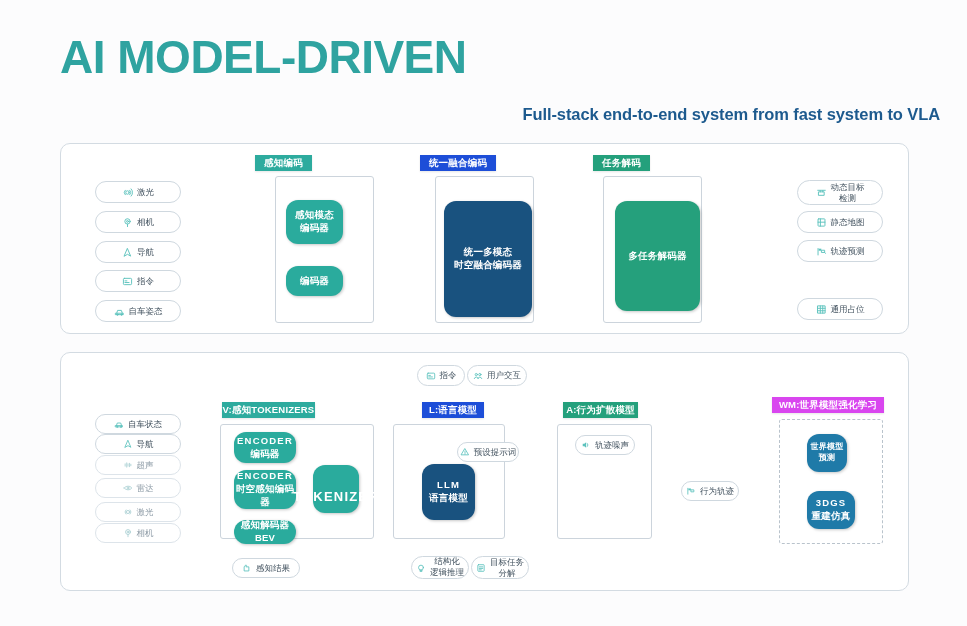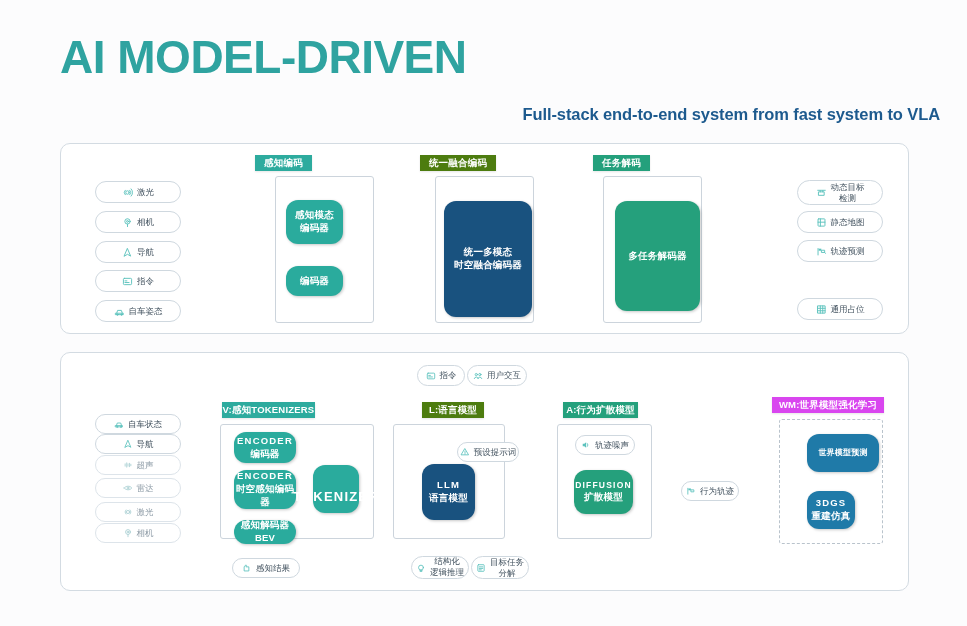--- a/index.html
+++ b/index.html
@@ -42,21 +42,21 @@
   
   .badge{
     position:absolute;border-radius:0;color:#fff;
     font-size:9.5px;font-weight:bold;
     display:flex;align-items:center;justify-content:center;
     white-space:nowrap;letter-spacing:0.2px;
     box-shadow:0 1px 2px rgba(0,0,0,.10);
   }
   .badge.teal{background:#2dab9e;}
   .badge.green{background:#24a07c;}
-  .badge.blue{background:#4d7c0f;}
+  .badge.blue{background:#1d4ed8;}
 
   
   .box{
     position:absolute;border-radius:12px;color:#fff;
     display:flex;align-items:center;justify-content:center;
     text-align:center;font-size:9.5px;font-weight:bold;line-height:1.35;
     box-shadow:1px 1px 3px rgba(0,0,0,.22);
     letter-spacing:0.2px;
   }
   .box.teal{background:#2aab9d;}
@@ -506,40 +506,34 @@
     <span>
         <svg width="10" height="10" viewBox="0 0 14 14">
           <g class="ico">
             <path class="fillp" d="M2.4 5.4h2.2l2.6-2.2v7.6L4.6 8.6H2.4z"></path>
             <path d="M9 5a3 3 0 010 4"></path>
           </g>
         </svg>
       </span>
     <span class="txt">轨迹噪声</span>
   </div>
-  <div class="box green" style="left:574px;top:470px;width:59px;height:44px;">
-    <span>
-      <span class="en" style="font-size:8.5px;">DIFFUSION</span>
-      <span class="ln">扩散模型</span>
-    </span>
-  </div>
   <div class="pill" style="left:681px;top:481px;width:58px;height:20px;">
     <span>
         <svg width="10" height="10" viewBox="0 0 14 14">
           <g class="ico">
             <path d="M2.6 11.4V3.2"></path>
             <path class="fillp" d="M3.4 3.4h3.4v2.6H3.4z"></path>
             <path d="M7.4 5.4h3.6v2.8H7.4z"></path>
           </g>
         </svg>
       </span>
     <span class="txt">行为轨迹</span>
   </div>
 
-  <div class="box bluelight" style="left:807px;top:434px;width:72px;height:38px;">
+  <div class="box bluelight" style="left:807px;top:434px;width:40px;height:38px;">
     <span>
         <span class="ln" style="font-size:8px;">世界模型预测</span>
       </span>
   </div>
   <div class="box bluelight" style="left:807px;top:491px;width:48px;height:38px;">
     <span>
       <span class="en">3DGS</span>
       <span class="ln">重建仿真</span>
     </span>
   </div>

